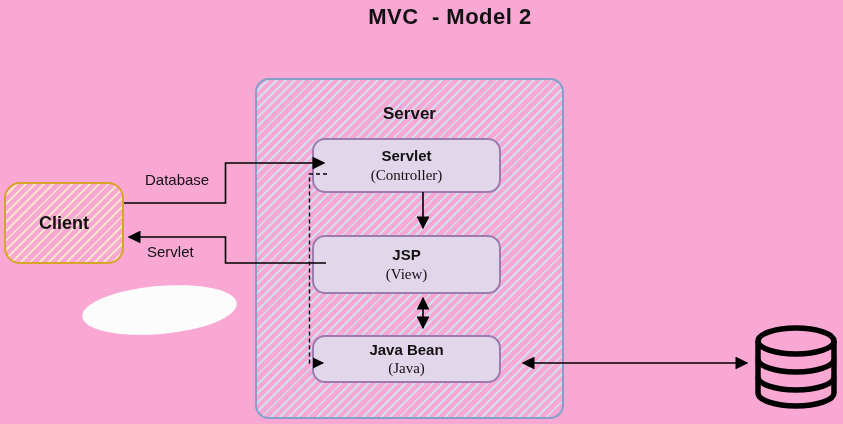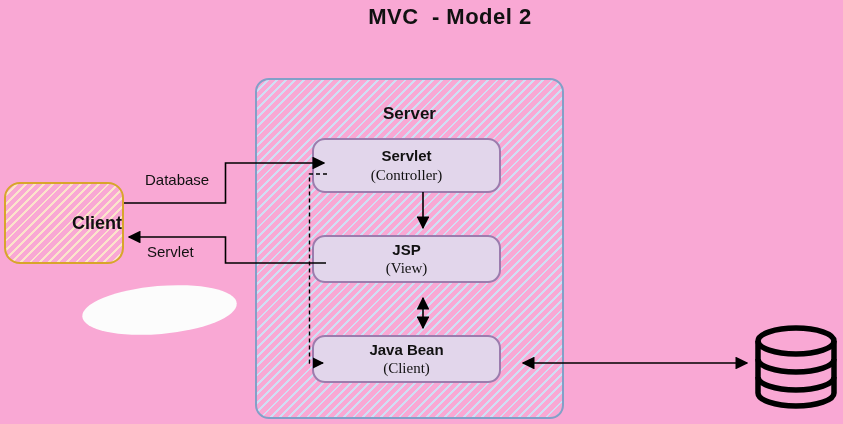--- a/index.html
+++ b/index.html
@@ -12,39 +12,39 @@
     font-size:22px; font-weight:bold; white-space:pre; letter-spacing:0.5px;
   }
   .shadow-blob {
     position:absolute; left:82px; top:286px; width:155px; height:48px;
     background:#FCFCFC; border-radius:50%; transform:rotate(-5deg);
   }
   .client-box {
     position:absolute; left:4px; top:182px; width:120px; height:82px;
     box-sizing:border-box; border:2.5px solid #D8A52B; border-radius:16px;
     background:repeating-linear-gradient(135deg,#FBE3CB 0 2px, rgba(255,255,255,0) 2px 6.5px);
-    display:flex; align-items:center; justify-content:flex-end;
+    display:flex; align-items:center; justify-content:center;
   }
   .client-label { font-weight:bold; font-size:18px; }
   .server {
     position:absolute; left:255px; top:78px; width:309px; height:341px;
     box-sizing:border-box; border:2px solid #82A0C8; border-radius:14px;
     background:repeating-linear-gradient(135deg,#D0DEF4 0 2px, rgba(255,255,255,0) 2px 6.5px);
   }
   .server-label {
     position:absolute; left:50%; top:24px; transform:translateX(-50%);
     font-weight:bold; font-size:17px;
   }
   .comp {
     position:absolute; left:55px; width:189px; box-sizing:border-box;
     border:2px solid #9C7CAE; border-radius:13px; background:#E2D6EB;
     display:flex; flex-direction:column; align-items:center; justify-content:center;
   }
   .comp-servlet { top:58px;  height:55px; }
-  .comp-jsp     { top:155px; height:48px; }
+  .comp-jsp     { top:155px; height:59px; }
   .comp-bean    { top:255px; height:48px; }
   .comp-name { font-weight:bold; font-size:15px; line-height:1.25; }
   .comp-role { font-family:Liberation Serif, serif; font-size:15px; line-height:1.2; }
   .flow-label { position:absolute; font-size:15px; }
   .label-request  { left:145px; top:171px; }
   .label-response { left:147px; top:243px; }
   .db-label {
     position:absolute; left:796px; top:291px; transform:translateX(-50%);
     font-weight:bold; font-size:18px;
   }
@@ -71,21 +71,21 @@
       <span class="comp-role">(Controller)</span>
     </div>
 
     <div class="comp comp-jsp">
       <span class="comp-name">JSP</span>
       <span class="comp-role">(View)</span>
     </div>
 
     <div class="comp comp-bean">
       <span class="comp-name">Java Bean</span>
-      <span class="comp-role">(Client)</span>
+      <span class="comp-role">(Java)</span>
     </div>
   </div>
 
   <div class="flow-label label-request">Database</div>
   <div class="flow-label label-response">Servlet</div>
 
 
   <svg class="arrow-layer" width="843" height="424" viewBox="0 0 843 424">
     <defs>
       <marker id="arrow" viewBox="0 0 10 10" refX="9" refY="5" markerWidth="8" markerHeight="8" orient="auto-start-reverse">

